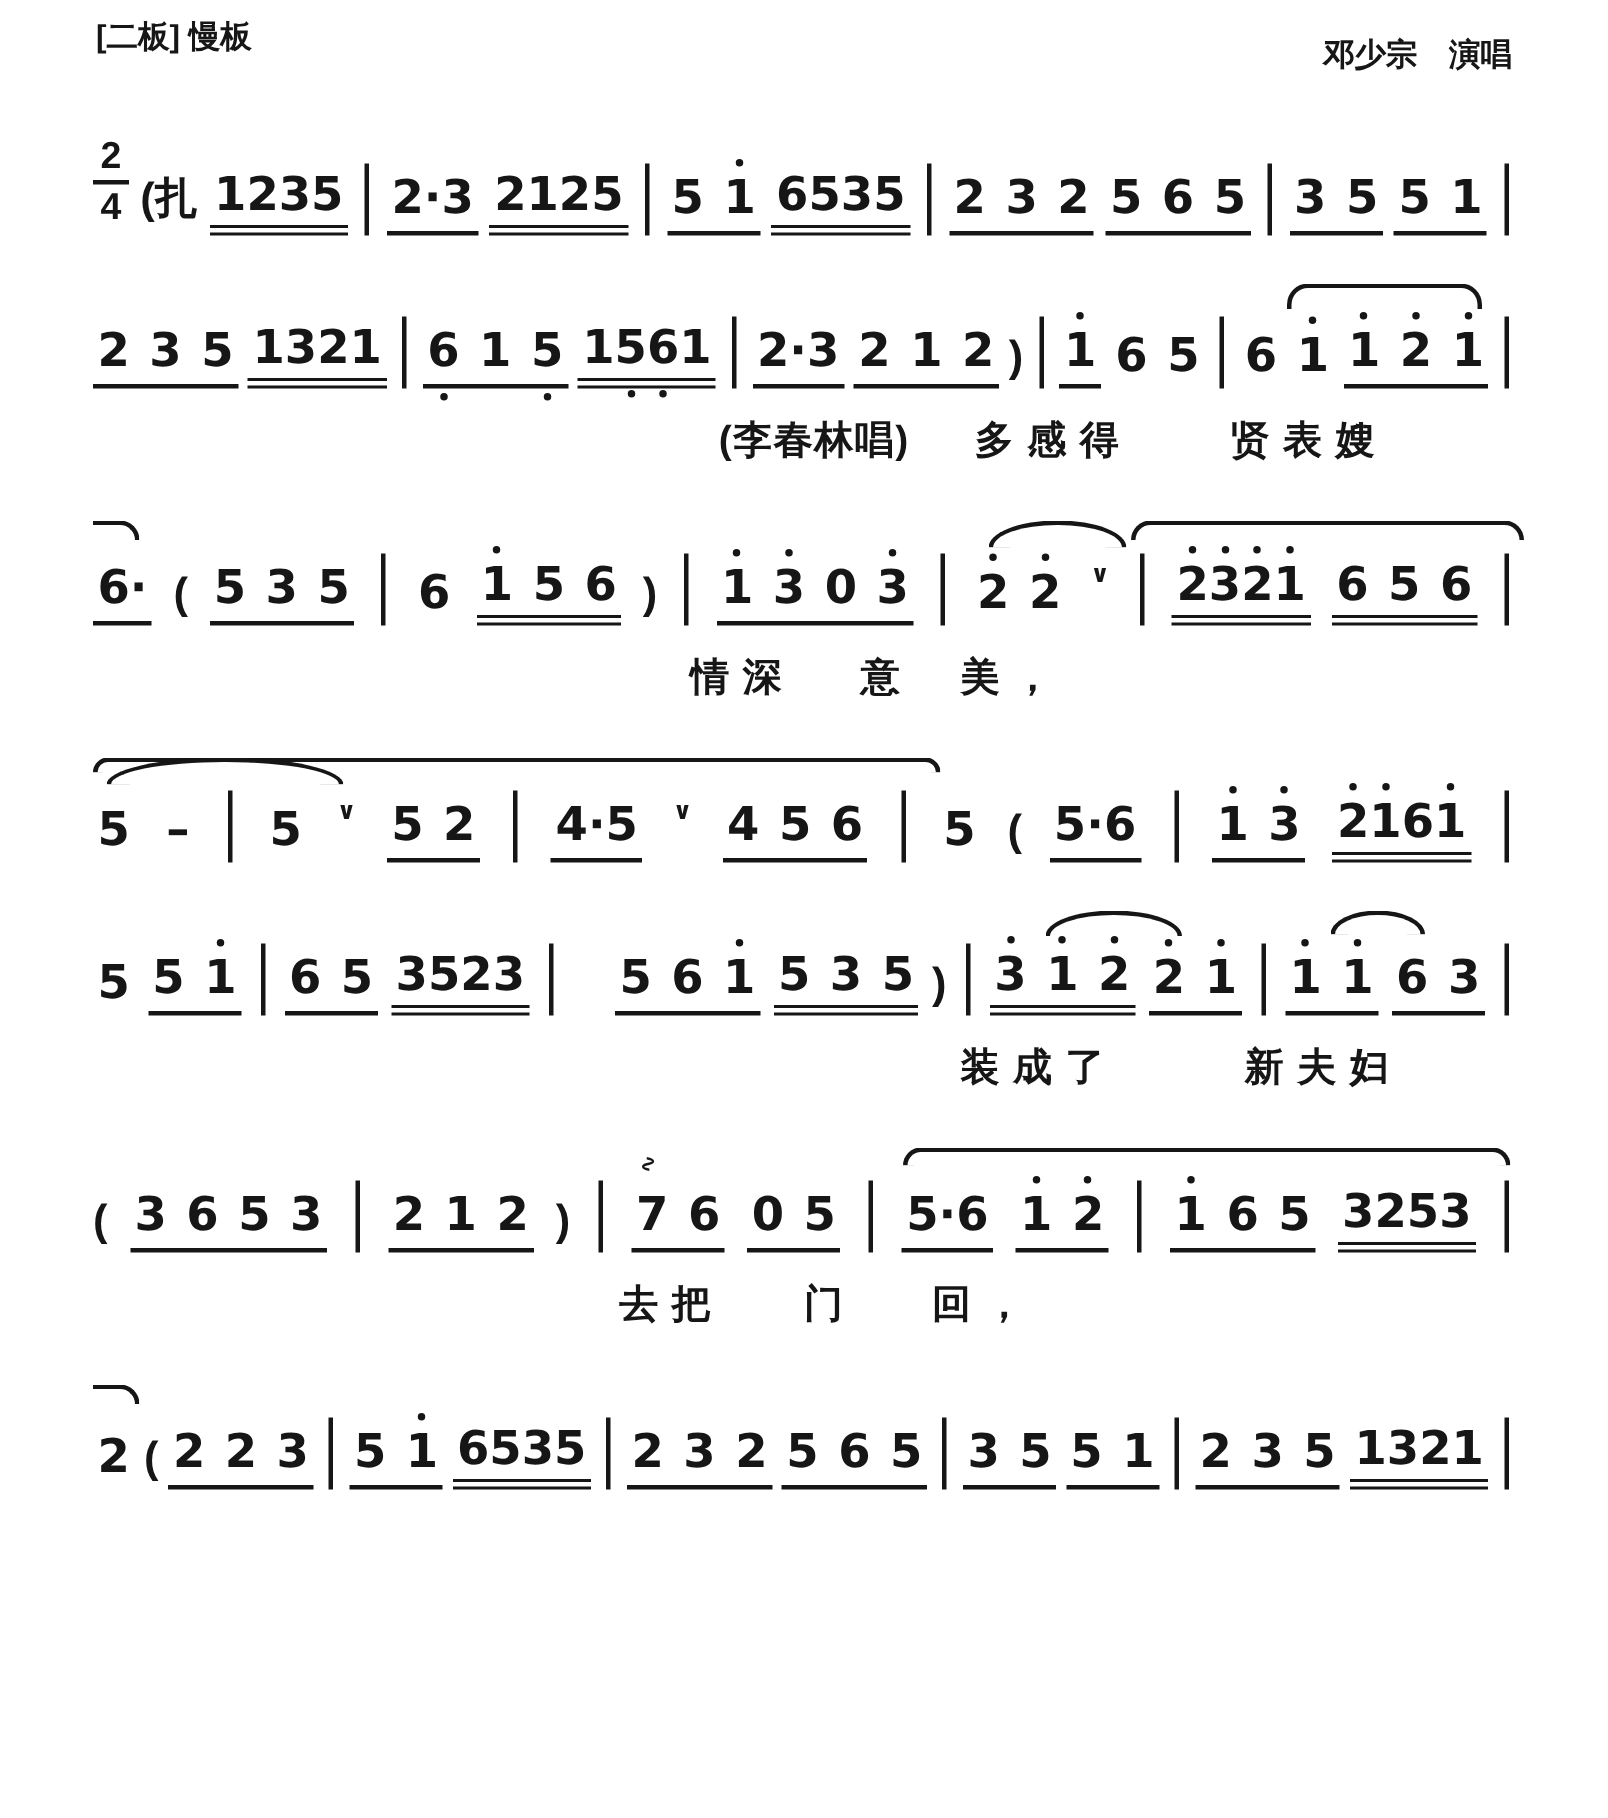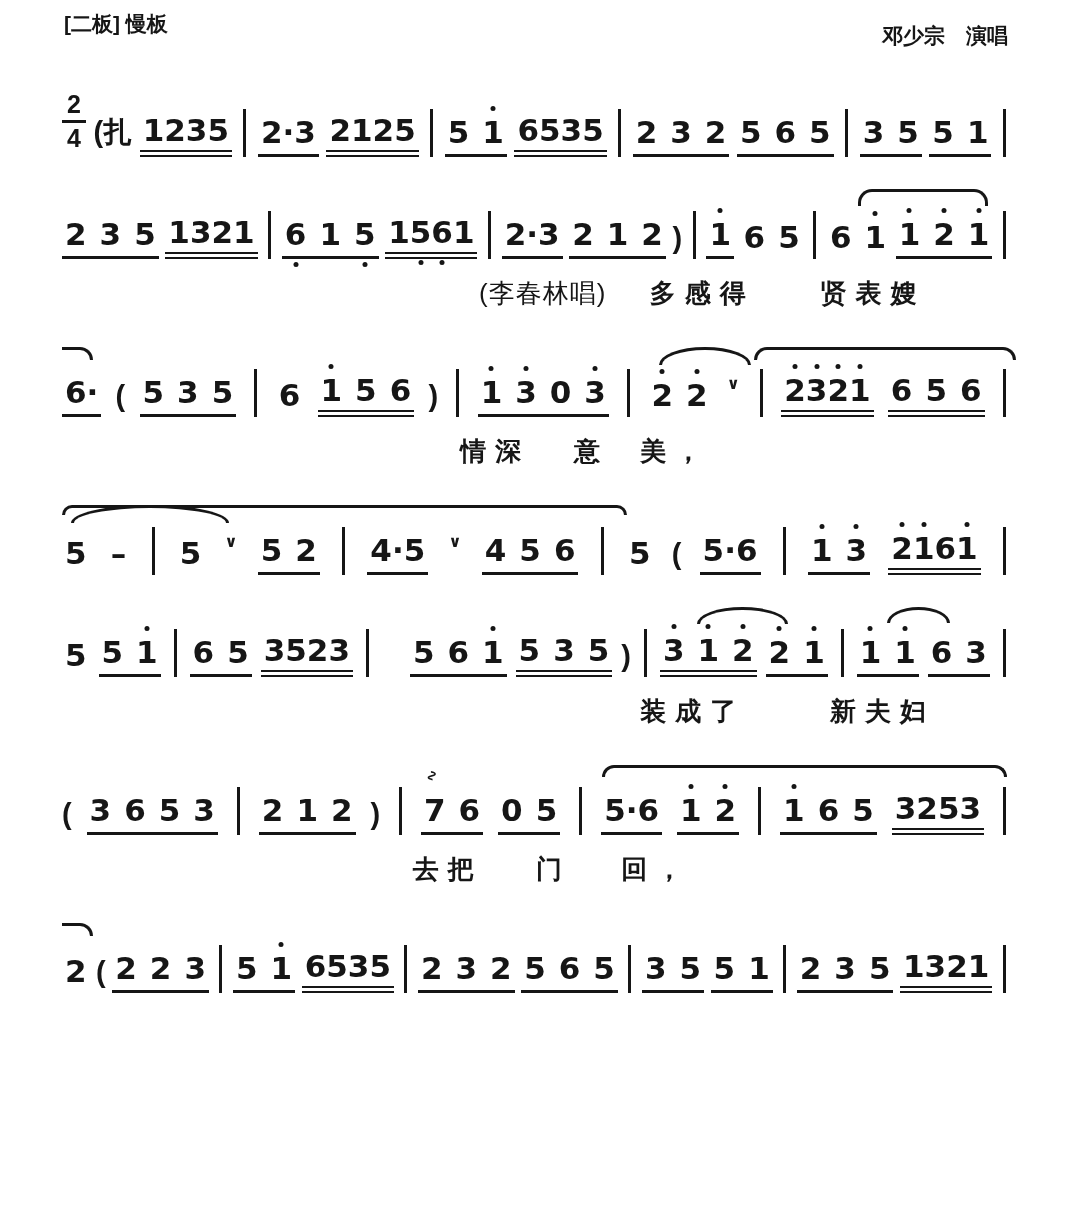--- a/index.html
+++ b/index.html
@@ -78,21 +78,21 @@
     border-radius:14px 14px 0 0;
   }
   .arc.arc-end{
     border-top:3px solid #161616;border-right:3px solid #161616;
     border-radius:0 14px 0 0;
   }
   .lyric{
     position:absolute;bottom:4px;
     font-size:26px;font-weight:700;letter-spacing:9px;white-space:nowrap;
   }
-  .lyric.bold{font-weight:400;letter-spacing:1px;}
+  .lyric.bold{font-weight:700;letter-spacing:1px;}
 </style>
 </head>
 <body>
 
 <div class="page">
   <div class="meta-row">
     <span class="tempo">[二板] 慢板</span>
     <span class="performer">邓少宗　演唱</span>
   </div>
   <div class="score">

